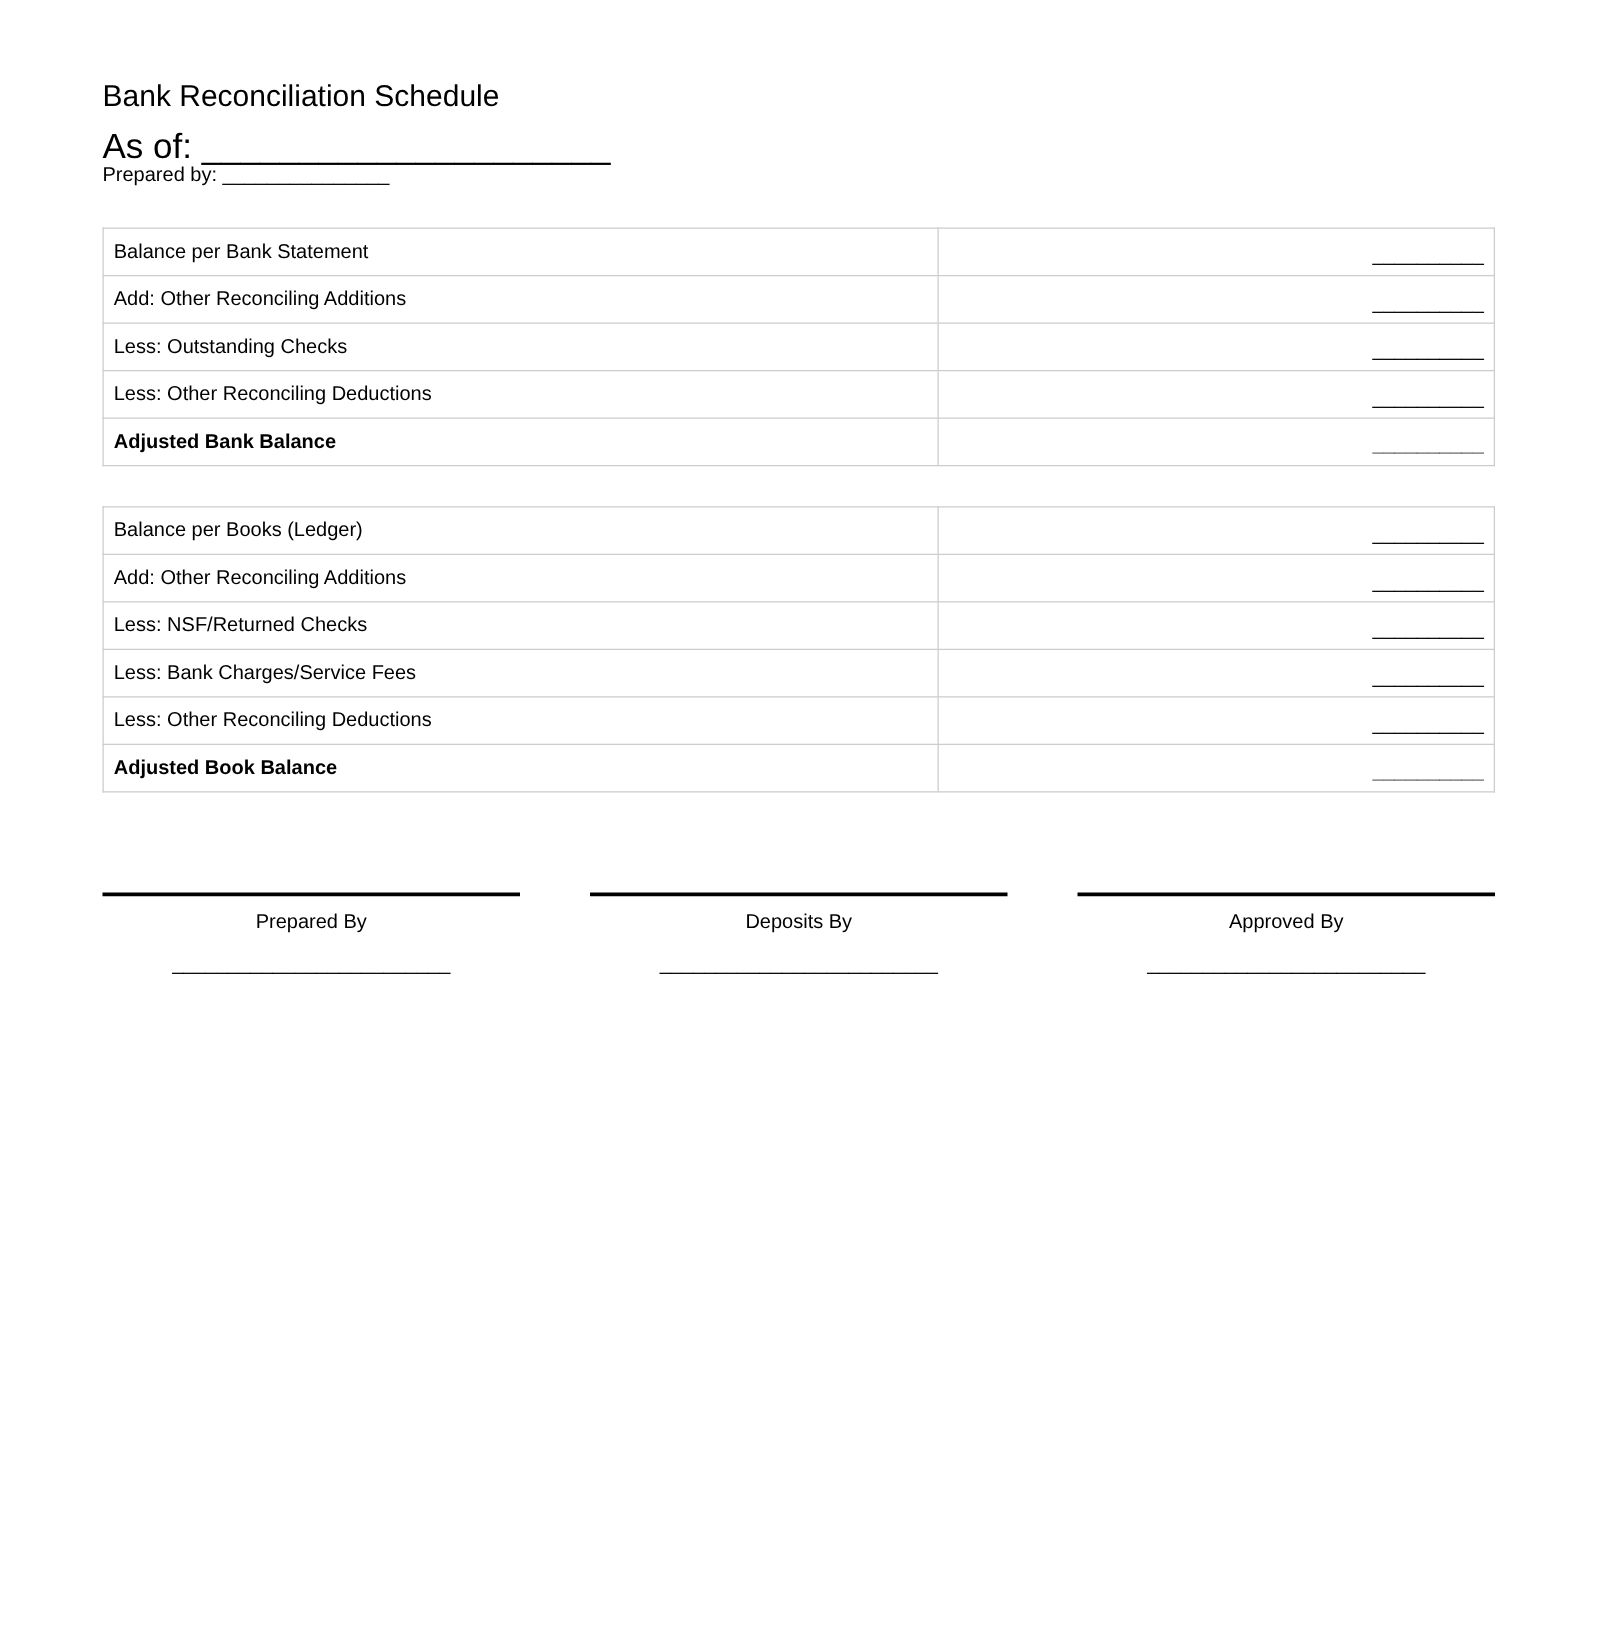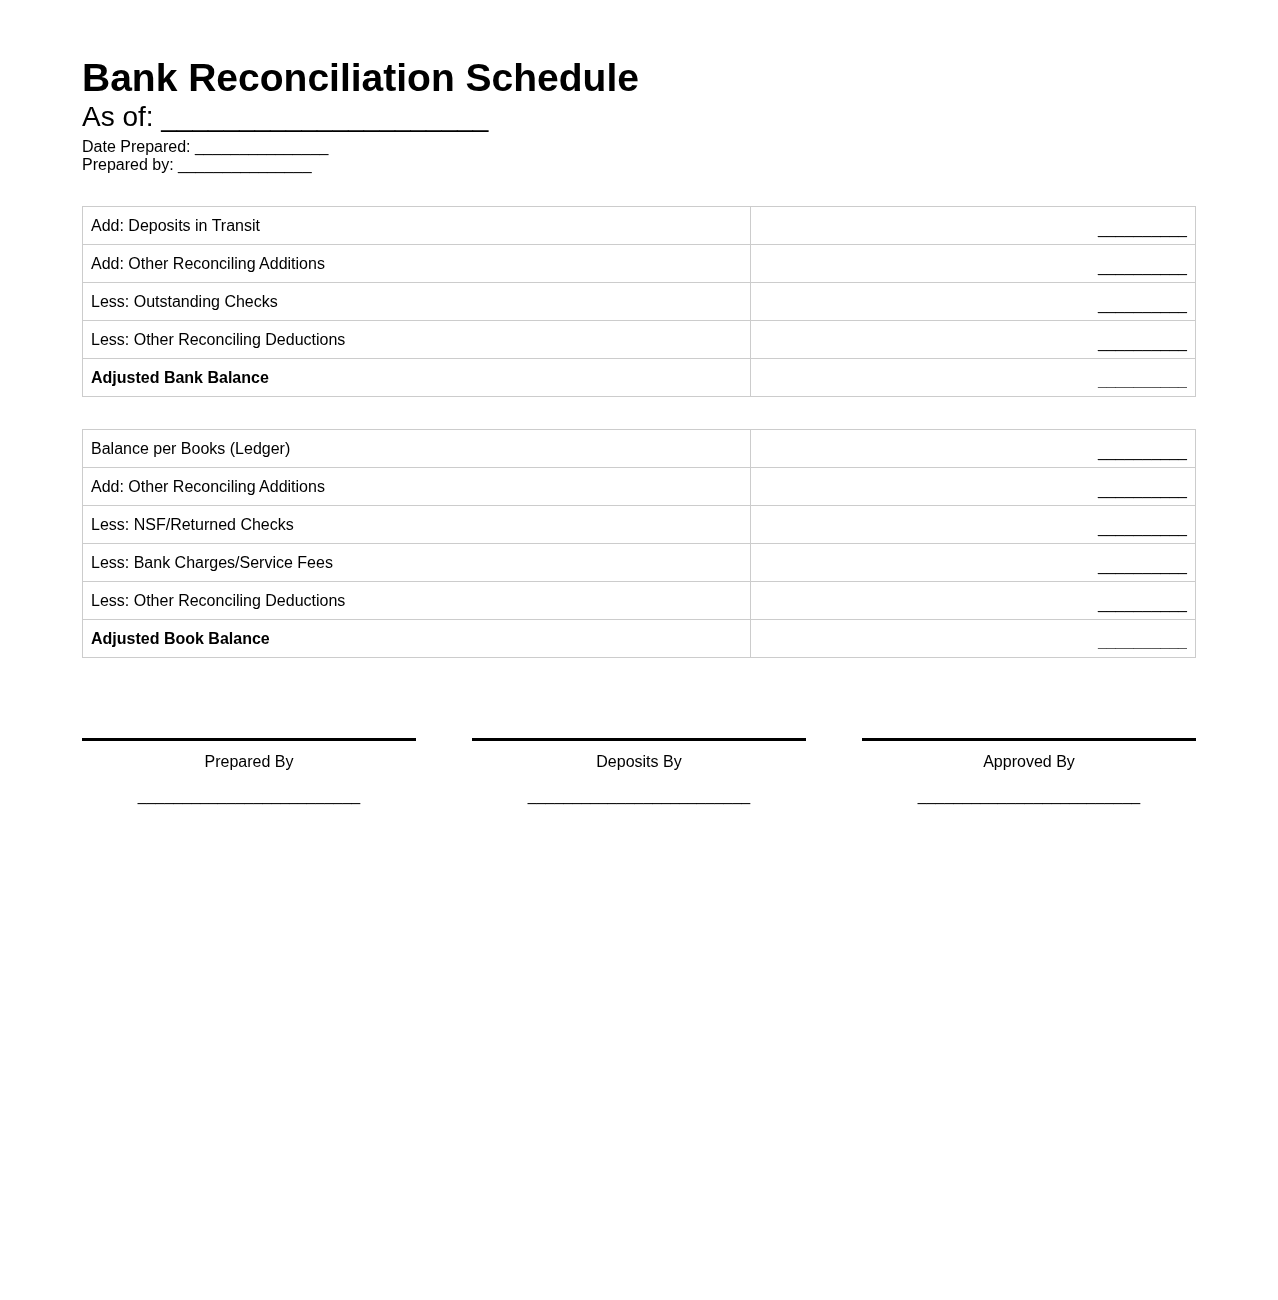--- a/index.html
+++ b/index.html
@@ -1,45 +1,44 @@
 <!DOCTYPE html>
 <html><head>
 <meta charset="utf-8">
 <style>
   html, body { margin: 0; padding: 0; background: #ffffff; }
   body { width: 1278px; height: 1300px; font-family: "Liberation Sans", sans-serif; color: #000; position: relative; }
   .page { position: absolute; left: 82px; top: 56px; width: 1114px; }
-  h1 { font-size: 39px; font-weight: bold; margin: 0; line-height: 44px; }
+  h1 { font-size: 24px; font-weight: normal; margin: 0; line-height: 44px; }
   .asof { font-size: 28px; line-height: 30px; margin-top: 2px; }
   .meta { font-size: 16px; line-height: 18px; margin-top: 6px; }
   table { width: 1114px; border-collapse: collapse; font-size: 16px; }
   table.t1 { margin-top: 32px; }
   table.t2 { margin-top: 32px; }
   td { border: 1px solid #cccccc; height: 38px; padding: 0 8px; box-sizing: border-box; vertical-align: middle; }
   td.label { width: 668px; }
   td.amt { text-align: right; vertical-align: bottom; padding-bottom: 6px; }
   tr.total td { font-weight: bold; }
   .sigs { display: flex; justify-content: space-between; margin-top: 80px; }
   .sig { width: 334px; border-top: 3px solid #000000; text-align: center; font-size: 16px; }
   .sig .title { margin-top: 12px; line-height: 18px; }
   .sig .line { margin-top: 16px; line-height: 18px; }
 </style>
 </head>
 <body>
 
 <div class="page">
   <h1>Bank Reconciliation Schedule</h1>
   <div class="asof">As of: _____________________</div>
-  <div class="meta">Date Prepared: _______________</div>
   <div class="meta" style="margin-top:0">Prepared by: _______________</div>
 
   <table class="t1">
     <tbody>
-    <tr>
-      <td class="label">Add: Deposits in Transit</td>
+        <tr>
+      <td class="label">Balance per Bank Statement</td>
       <td class="amt">__________</td>
     </tr>
     <tr>
       <td class="label">Add: Other Reconciling Additions</td>
       <td class="amt">__________</td>
     </tr>
     <tr>
       <td class="label">Less: Outstanding Checks</td>
       <td class="amt">__________</td>
     </tr>

